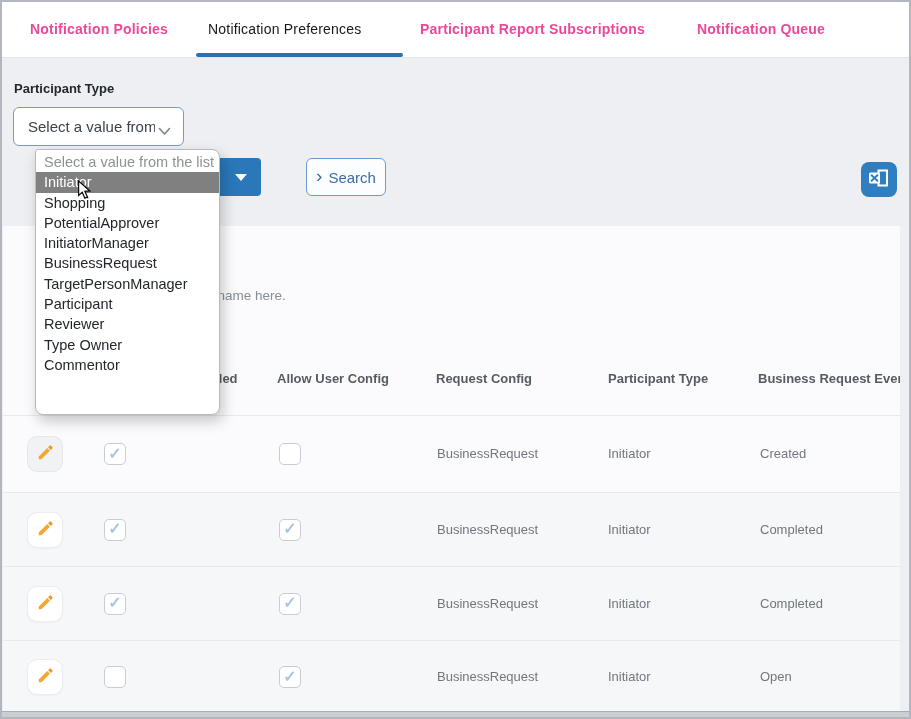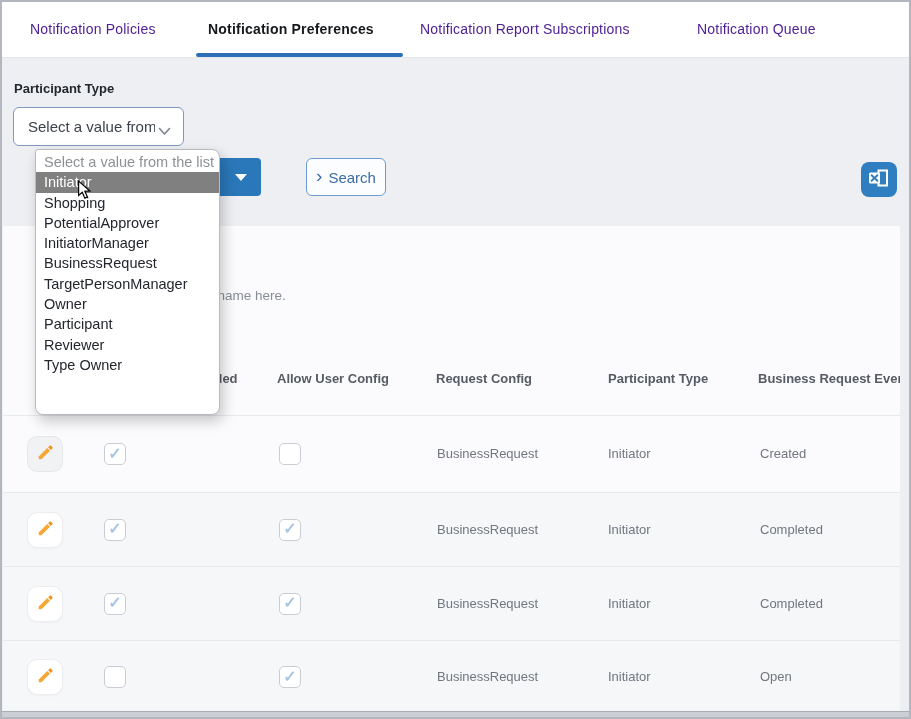--- a/index.html
+++ b/index.html
@@ -7,22 +7,22 @@
   body {
     position:relative;
     font-family:"Liberation Sans", sans-serif;
     background:#edeff2;
     overflow:hidden;
   }
   .frame { position:absolute; inset:0; border:2px solid #b3b7bd; z-index:99; pointer-events:none; }
 
   
   .topbar { position:absolute; left:0; top:0; width:911px; height:58px; background:#ffffff; border-bottom:1px solid #e4e6e9; z-index:5; }
-  .tab { position:absolute; top:21px; font-size:14px; font-weight:400; color:#4c1d95; letter-spacing:.2px; white-space:nowrap; cursor:pointer; background:none; border:none; font-family:inherit; }
-  .tab.active { color:#16181d; font-weight:700; }
+  .tab { position:absolute; top:21px; font-size:14px; font-weight:700; color:#ec4899; letter-spacing:.2px; white-space:nowrap; cursor:pointer; background:none; border:none; font-family:inherit; }
+  .tab.active { color:#16181d; font-weight:400; }
   .tab-underline { position:absolute; left:196px; top:53px; width:207px; height:4px; background:#2c6fb7; border-radius:2px; }
 
   
   .field-label { position:absolute; left:14px; top:81px; font-size:13px; font-weight:700; color:#23272e; z-index:2; }
   .select-box { position:absolute; left:13px; top:107px; width:171px; height:39px; background:#ffffff; border:1px solid #7f98bd; border-radius:6px; z-index:2; cursor:pointer; }
   .select-text { position:absolute; left:14px; top:10px; width:127px; height:19px; overflow:hidden; font-size:15px; color:#3c424b; white-space:nowrap; }
   .select-chevron { position:absolute; right:12px; top:14px; }
 
   .apply-btn { position:absolute; left:140px; top:158px; width:121px; height:38px; background:#2a78ba; border:none; border-radius:4px; z-index:2; cursor:pointer; }
   .apply-caret { position:absolute; right:14px; top:16px; width:0; height:0; border-left:6px solid transparent; border-right:6px solid transparent; border-top:7px solid #ffffff; }
@@ -56,21 +56,21 @@
   .cursor { position:absolute; left:76px; top:180px; z-index:60; pointer-events:none; }
 
   .hscroll { position:absolute; left:2px; right:2px; bottom:2px; height:6px; background:#cbced2; border-top:1px solid #a8adb3; z-index:60; }
 </style>
 </head>
 <body>
 
 <div class="topbar">
   <button class="tab" style="left:30px">Notification Policies</button>
   <button class="tab active" style="left:208px">Notification Preferences</button>
-  <button class="tab" style="left:420px">Notification Report Subscriptions</button>
+  <button class="tab" style="left:420px">Participant Report Subscriptions</button>
   <button class="tab" style="left:697px">Notification Queue</button>
   <div class="tab-underline"></div>
 </div>
 
 <div class="field-label">Participant Type</div>
 
 <div class="select-box">
   <span class="select-text">Select a value from the list</span>
   <span class="select-chevron">
     <svg width="13" height="9" viewBox="0 0 13 9">
@@ -167,24 +167,24 @@
 </div>
 
 <div class="dropdown">
   <div class="dd-item muted">Select a value from the list</div>
   <div class="dd-item highlighted">Initiator</div>
   <div class="dd-item">Shopping</div>
   <div class="dd-item">PotentialApprover</div>
   <div class="dd-item">InitiatorManager</div>
   <div class="dd-item">BusinessRequest</div>
   <div class="dd-item">TargetPersonManager</div>
-  <div class="dd-item">Owner</div>
   <div class="dd-item">Participant</div>
   <div class="dd-item">Reviewer</div>
   <div class="dd-item">Type Owner</div>
+  <div class="dd-item">Commentor</div>
 </div>
 
 <div class="cursor">
   <svg width="17" height="20" viewBox="0 0 12 17">
     <path d="M1 1 L1 13.2 L4.1 10.4 L6.3 15.4 L8.5 14.4 L6.3 9.5 L10.6 9.3 Z" fill="#ffffff" stroke="#000000" stroke-width="1"></path>
   </svg>
 </div>
 
 <div class="hscroll"></div>
 <div class="frame"></div>

